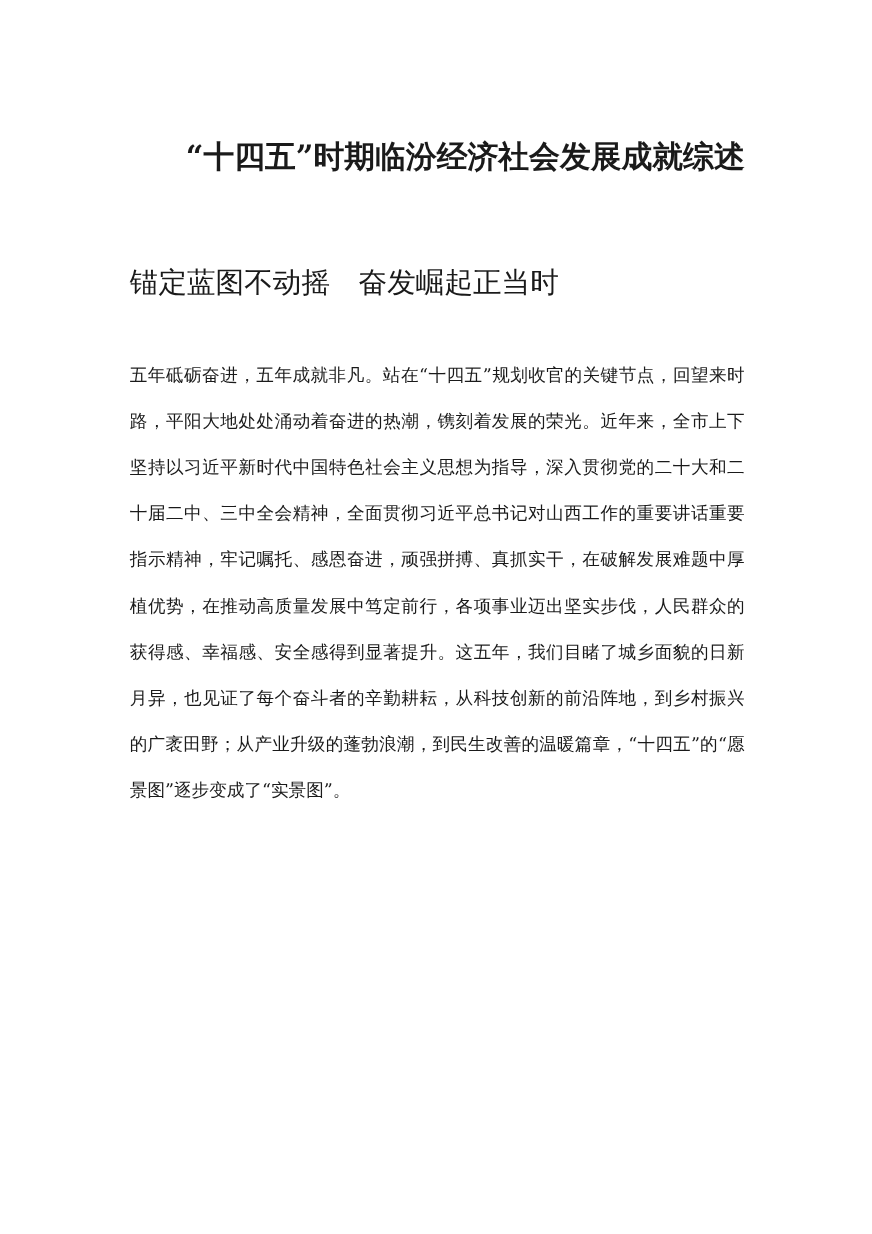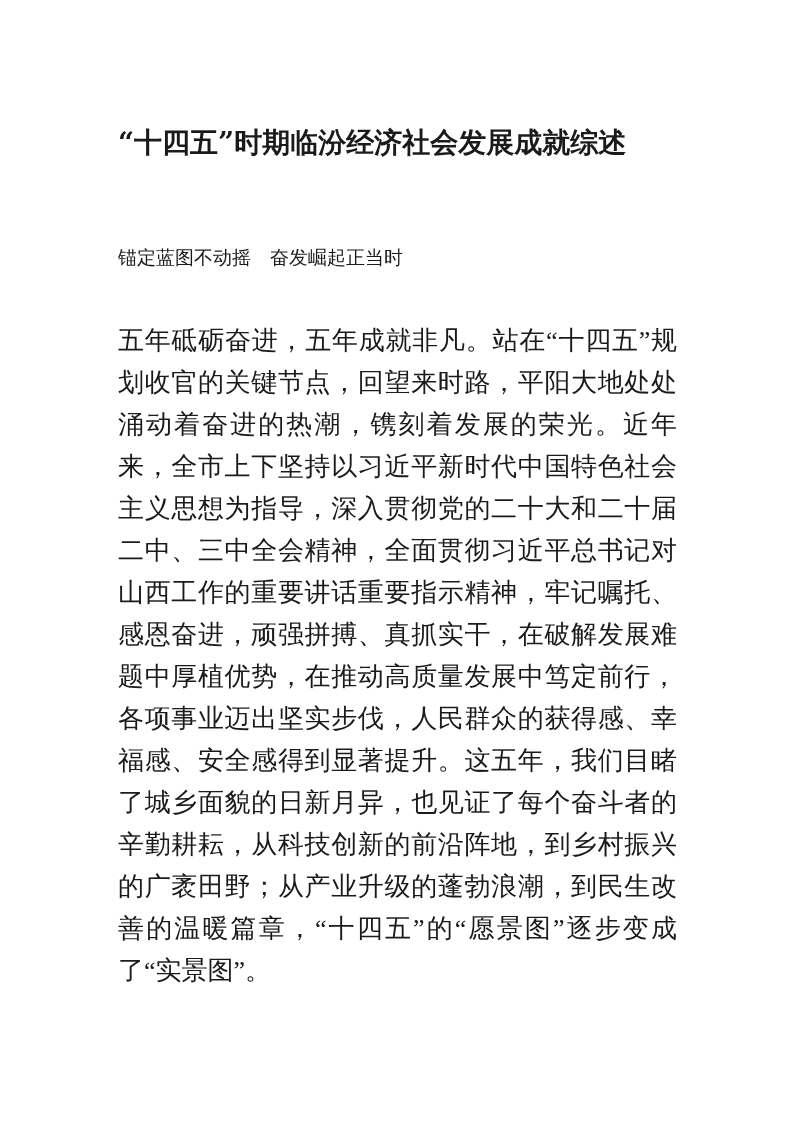--- a/index.html
+++ b/index.html
@@ -21,37 +21,36 @@
     box-sizing: border-box;
     width: 100%;
     height: 100%;
     padding: 122px 116px 0 118px;
   }
   .doc-title {
     margin: 0;
     font-size: 28px;
     font-weight: bold;
     line-height: 42px;
-    text-align: left;
+    text-align: right;
     white-space: nowrap;
   }
   .doc-subtitle {
     margin: 72px 0 0 0;
-    font-size: 19px;
+    font-size: 26px;
     font-weight: normal;
     line-height: 42px;
     text-align: left;
   }
   .doc-para {
     margin: 0;
-    font-size: 26px;
+    font-size: 16px;
     line-height: 42px;
     text-align: justify;
     text-justify: inter-ideograph;
-    font-family: Liberation Serif, serif;
   }
   .doc-para.first {
     margin-top: 42px;
   }
 </style>
 </head>
 <body>
 
 <div class="page">
   <div class="content">

